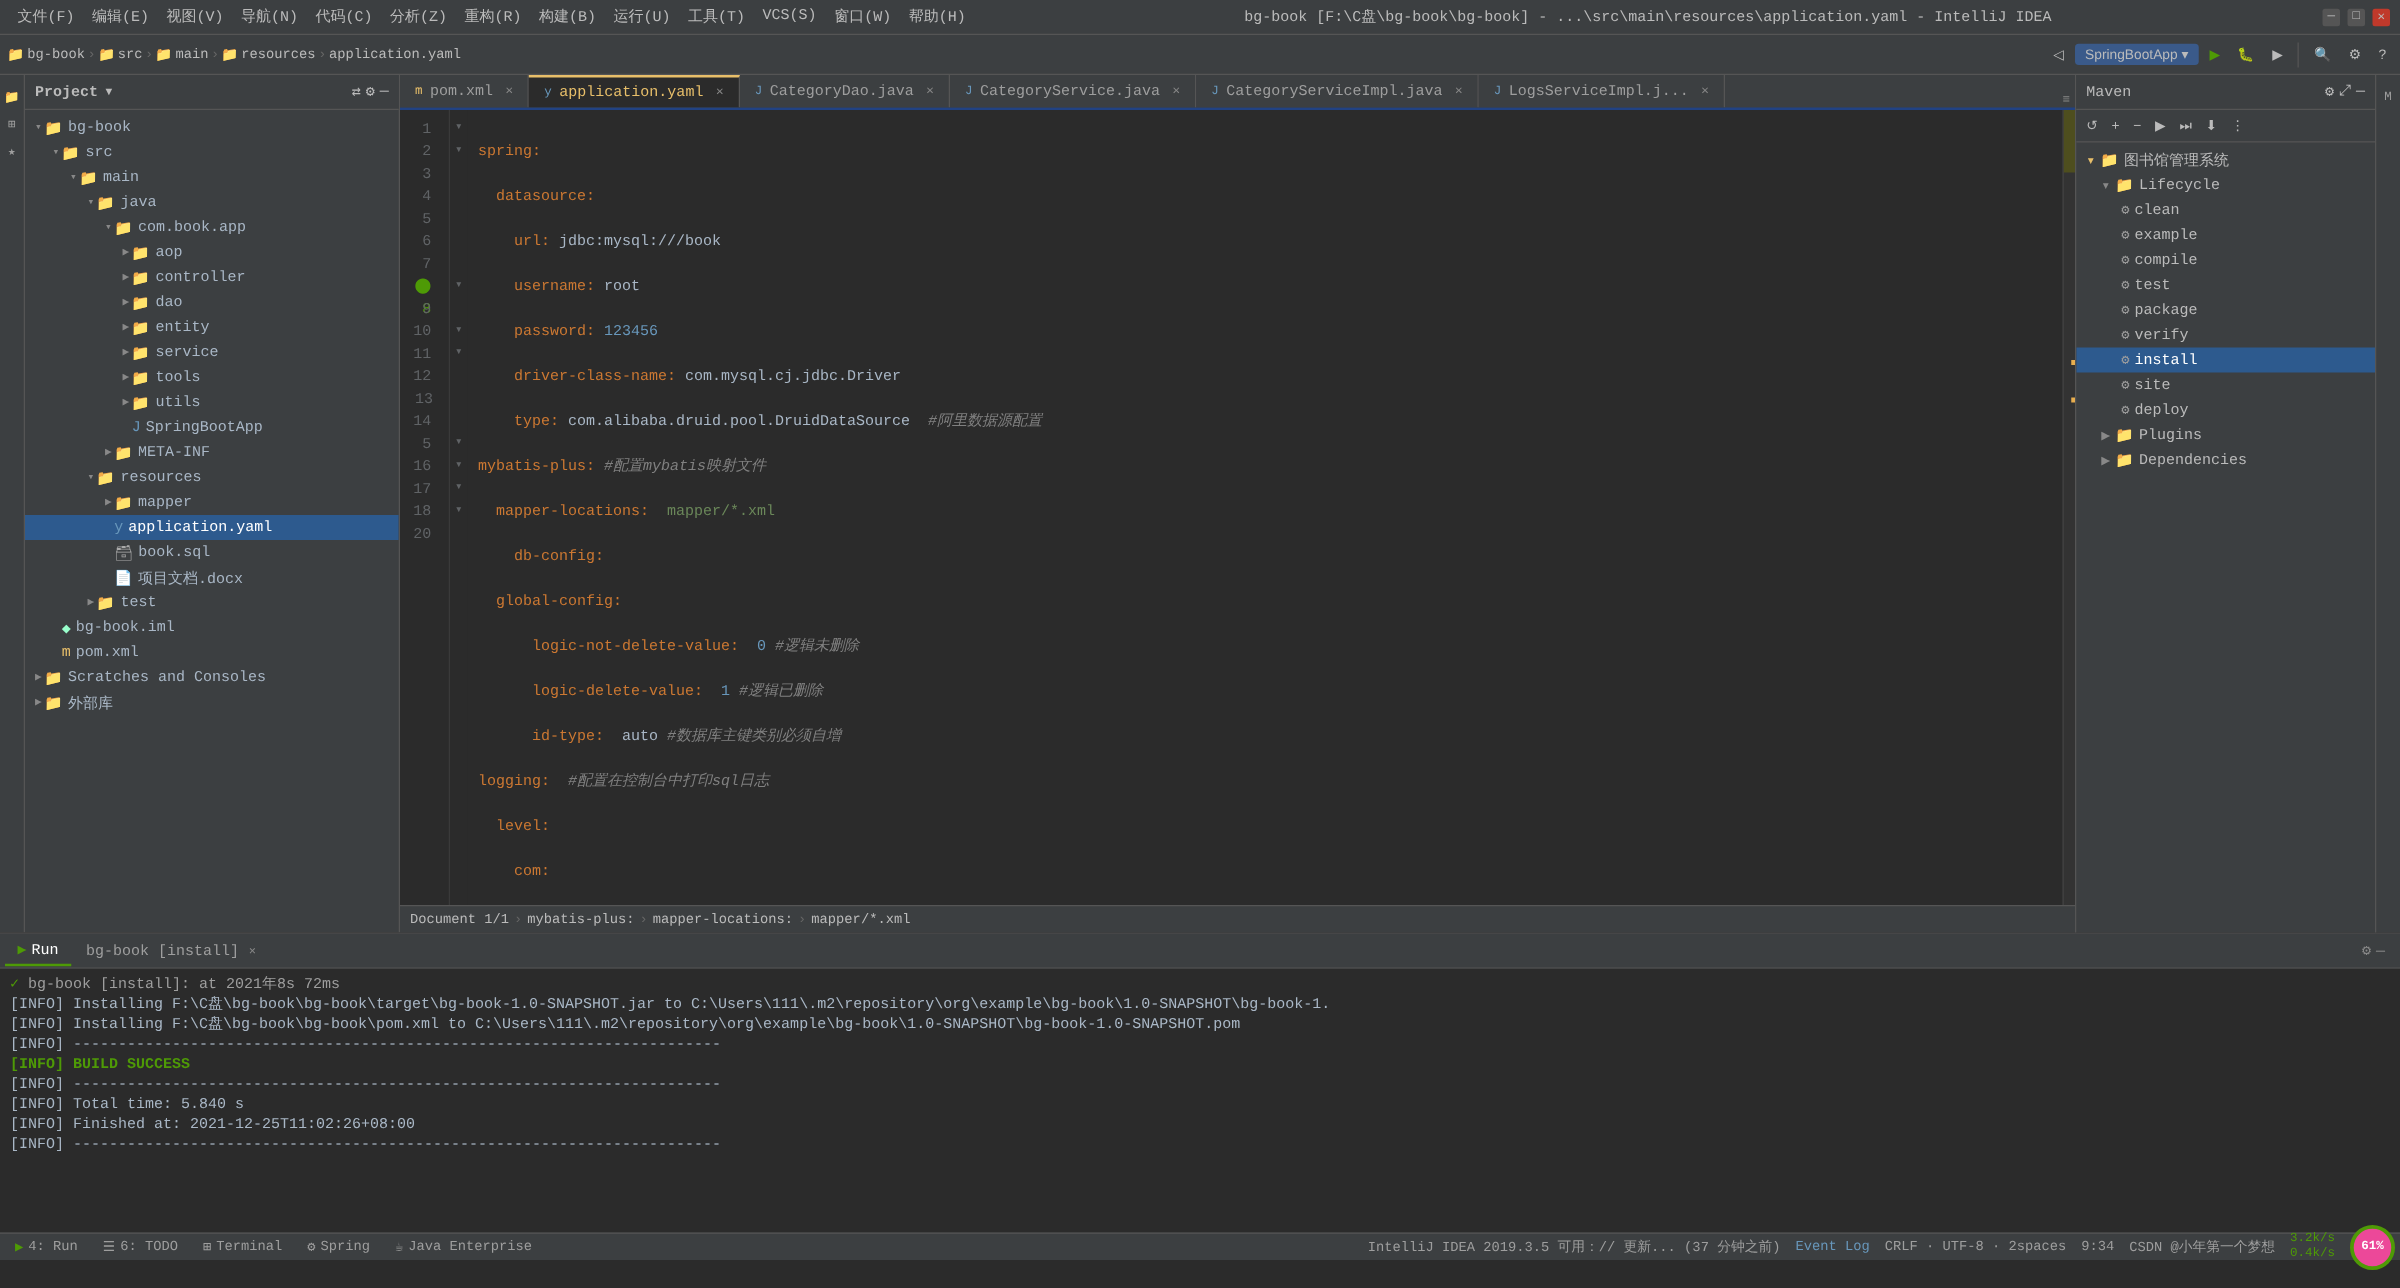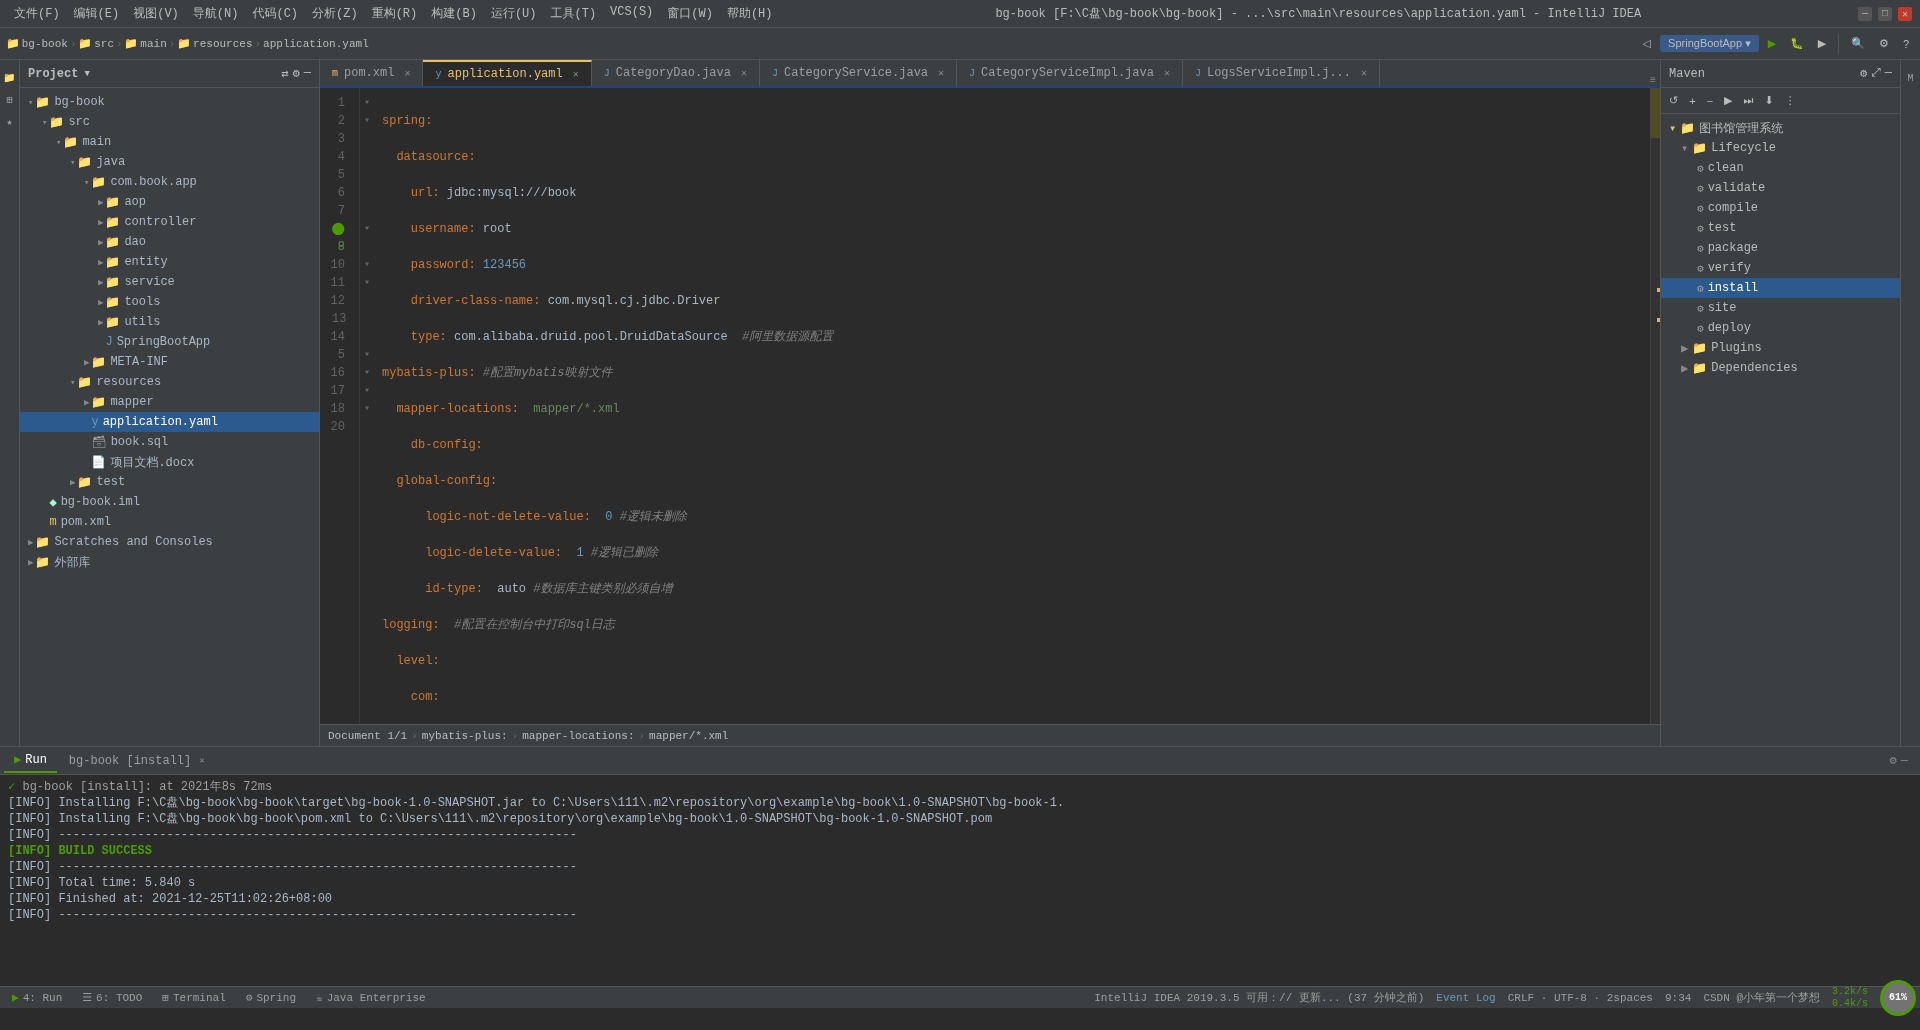--- a/index.html
+++ b/index.html
@@ -462,21 +462,21 @@
           <span style="color:#e8bf6a; margin-right:4px;">📁</span>
           <span>Lifecycle</span>
         </div>
 
         <div class="maven-item" style="padding-left:36px;">
           <span class="gear">⚙</span>
           <span>clean</span>
         </div>
         <div class="maven-item" style="padding-left:36px;">
           <span class="gear">⚙</span>
-          <span>validate</span>
+          <span>example</span>
         </div>
         <div class="maven-item" style="padding-left:36px;">
           <span class="gear">⚙</span>
           <span>compile</span>
         </div>
         <div class="maven-item" style="padding-left:36px;">
           <span class="gear">⚙</span>
           <span>test</span>
         </div>
         <div class="maven-item" style="padding-left:36px;">
@@ -575,18 +575,18 @@
       <span style="cursor:pointer; color:#6897bb;">Event Log</span>
       <span>CRLF · UTF-8 · 2spaces</span>
       <span>9:34</span>
       <span>CSDN @小年第一个梦想</span>
 
       <div style="display:flex; flex-direction:column; align-items:flex-end; font-size:10px; line-height:12px;">
         <span style="color:#4e9a06;">3.2k/s</span>
         <span style="color:#4e9a06;">0.4k/s</span>
       </div>
 
-      <div style="width:36px; height:36px; border-radius:50%; border:3px solid #4e9a06; display:flex; align-items:center; justify-content:center; color:#fff; font-size:10px; font-weight:bold; background:#737373;">
+      <div style="width:36px; height:36px; border-radius:50%; border:3px solid #4e9a06; display:flex; align-items:center; justify-content:center; color:#fff; font-size:10px; font-weight:bold; background:#ec4899;">
         <span>61%</span>
       </div>
     </div>
   </div>
 </div>
 
 </body></html>

